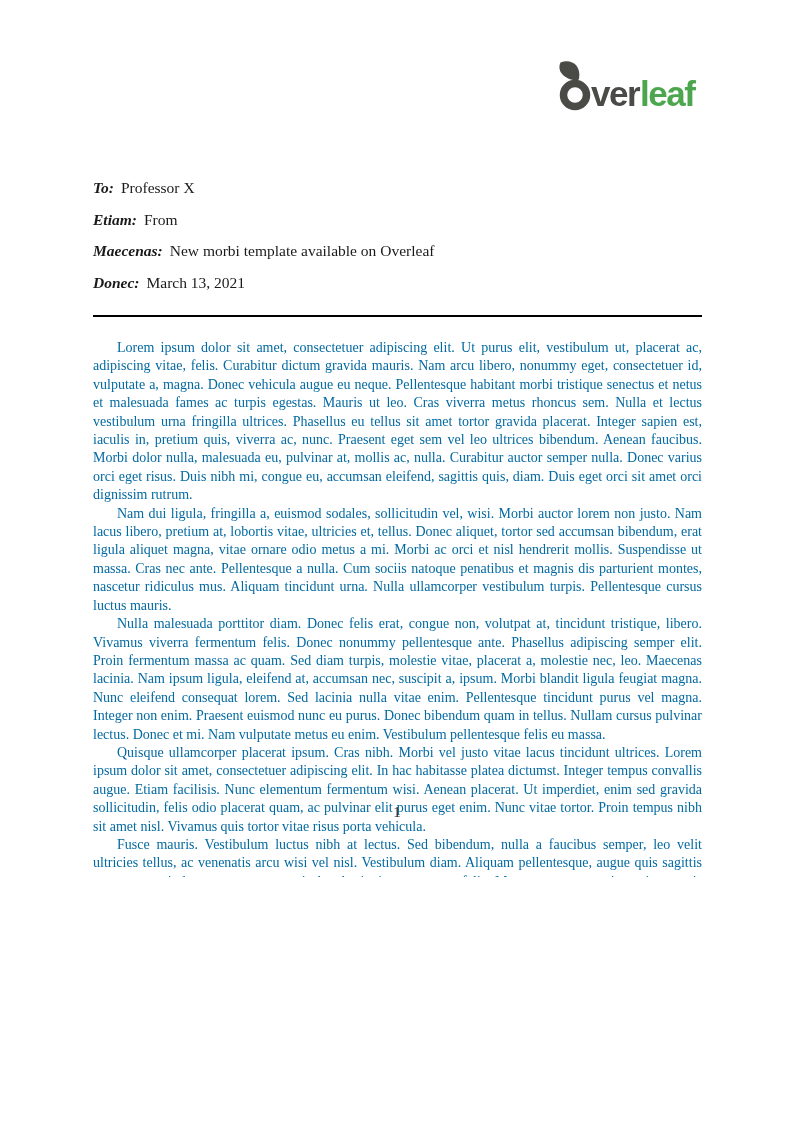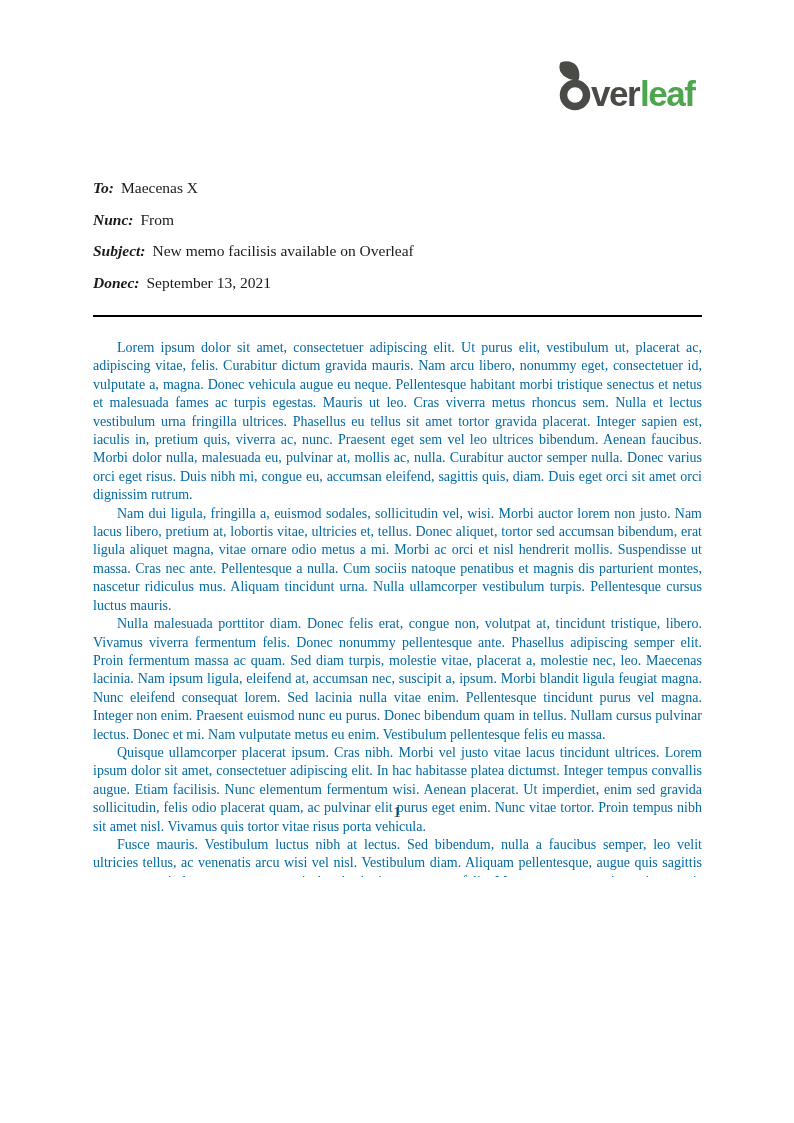--- a/index.html
+++ b/index.html
@@ -74,30 +74,30 @@
 
       <circle cx="21" cy="37" r="11.5" fill="none" stroke="#4a4a46" stroke-width="7.5"></circle>
 
       <text x="37" y="48" font-family="Liberation Sans, sans-serif" font-weight="bold" font-size="35" letter-spacing="-1.5" fill="#4a4a46">ver</text>
       <text x="86" y="48" font-family="Liberation Sans, sans-serif" font-weight="bold" font-size="35" letter-spacing="-1.5" fill="#4CA64D">leaf</text>
     </svg>
   </div>
 
   <div class="memo-head">
     <div class="field-row">
-      <span class="field-label">To:</span><span>Maecenas X</span>
+      <span class="field-label">To:</span><span>Professor X</span>
     </div>
     <div class="field-row">
-      <span class="field-label">Nunc:</span><span>From</span>
+      <span class="field-label">Etiam:</span><span>From</span>
     </div>
     <div class="field-row">
-      <span class="field-label">Subject:</span><span>New memo facilisis available on Overleaf</span>
+      <span class="field-label">Maecenas:</span><span>New morbi template available on Overleaf</span>
     </div>
     <div class="field-row">
-      <span class="field-label">Donec:</span><span>September 13, 2021</span>
+      <span class="field-label">Donec:</span><span>March 13, 2021</span>
     </div>
   </div>
 
   <div class="rule"></div>
 
   <div class="body-text">
     <p>Lorem ipsum dolor sit amet, consectetuer adipiscing elit. Ut purus elit, vestibulum ut, placerat ac, adipiscing vitae, felis. Curabitur dictum gravida mauris. Nam arcu libero, nonummy eget, consectetuer id, vulputate a, magna. Donec vehicula augue eu neque. Pellentesque habitant morbi tristique senectus et netus et malesuada fames ac turpis egestas. Mauris ut leo. Cras viverra metus rhoncus sem. Nulla et lectus vestibulum urna fringilla ultrices. Phasellus eu tellus sit amet tortor gravida placerat. Integer sapien est, iaculis in, pretium quis, viverra ac, nunc. Praesent eget sem vel leo ultrices bibendum. Aenean faucibus. Morbi dolor nulla, malesuada eu, pulvinar at, mollis ac, nulla. Curabitur auctor semper nulla. Donec varius orci eget risus. Duis nibh mi, congue eu, accumsan eleifend, sagittis quis, diam. Duis eget orci sit amet orci dignissim rutrum.</p>
     <p>Nam dui ligula, fringilla a, euismod sodales, sollicitudin vel, wisi. Morbi auctor lorem non justo. Nam lacus libero, pretium at, lobortis vitae, ultricies et, tellus. Donec aliquet, tortor sed accumsan bibendum, erat ligula aliquet magna, vitae ornare odio metus a mi. Morbi ac orci et nisl hendrerit mollis. Suspendisse ut massa. Cras nec ante. Pellentesque a nulla. Cum sociis natoque penatibus et magnis dis parturient montes, nascetur ridiculus mus. Aliquam tincidunt urna. Nulla ullamcorper vestibulum turpis. Pellentesque cursus luctus mauris.</p>
     <p>Nulla malesuada porttitor diam. Donec felis erat, congue non, volutpat at, tincidunt tristique, libero. Vivamus viverra fermentum felis. Donec nonummy pellentesque ante. Phasellus adipiscing semper elit. Proin fermentum massa ac quam. Sed diam turpis, molestie vitae, placerat a, molestie nec, leo. Maecenas lacinia. Nam ipsum ligula, eleifend at, accumsan nec, suscipit a, ipsum. Morbi blandit ligula feugiat magna. Nunc eleifend consequat lorem. Sed lacinia nulla vitae enim. Pellentesque tincidunt purus vel magna. Integer non enim. Praesent euismod nunc eu purus. Donec bibendum quam in tellus. Nullam cursus pulvinar lectus. Donec et mi. Nam vulputate metus eu enim. Vestibulum pellentesque felis eu massa.</p>
     <p>Quisque ullamcorper placerat ipsum. Cras nibh. Morbi vel justo vitae lacus tincidunt ultrices. Lorem ipsum dolor sit amet, consectetuer adipiscing elit. In hac habitasse platea dictumst. Integer tempus convallis augue. Etiam facilisis. Nunc elementum fermentum wisi. Aenean placerat. Ut imperdiet, enim sed gravida sollicitudin, felis odio placerat quam, ac pulvinar elit purus eget enim. Nunc vitae tortor. Proin tempus nibh sit amet nisl. Vivamus quis tortor vitae risus porta vehicula.</p>

